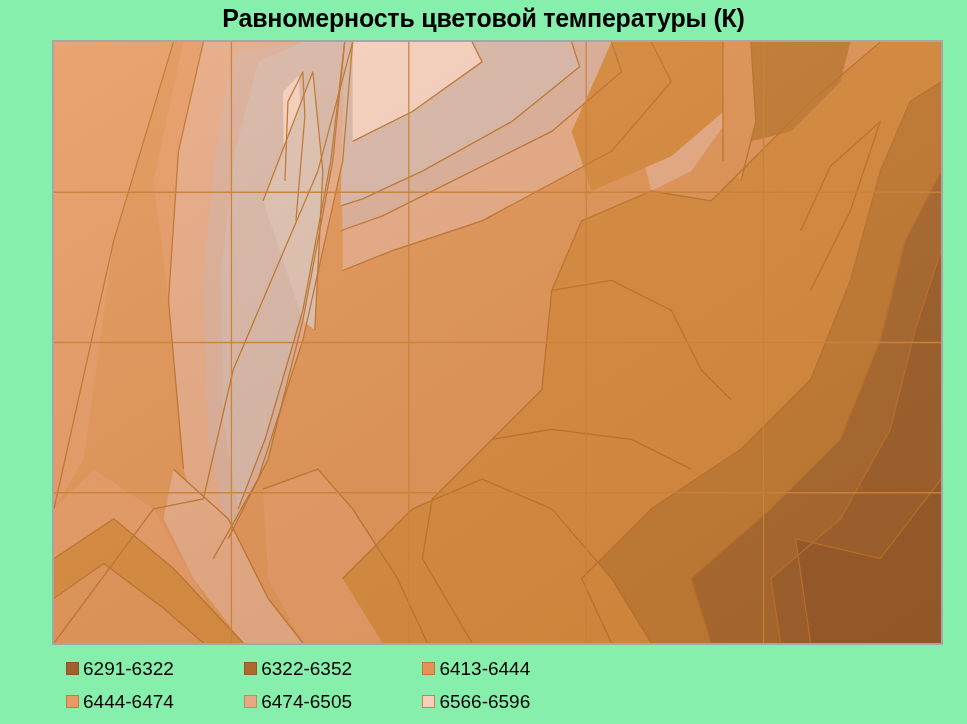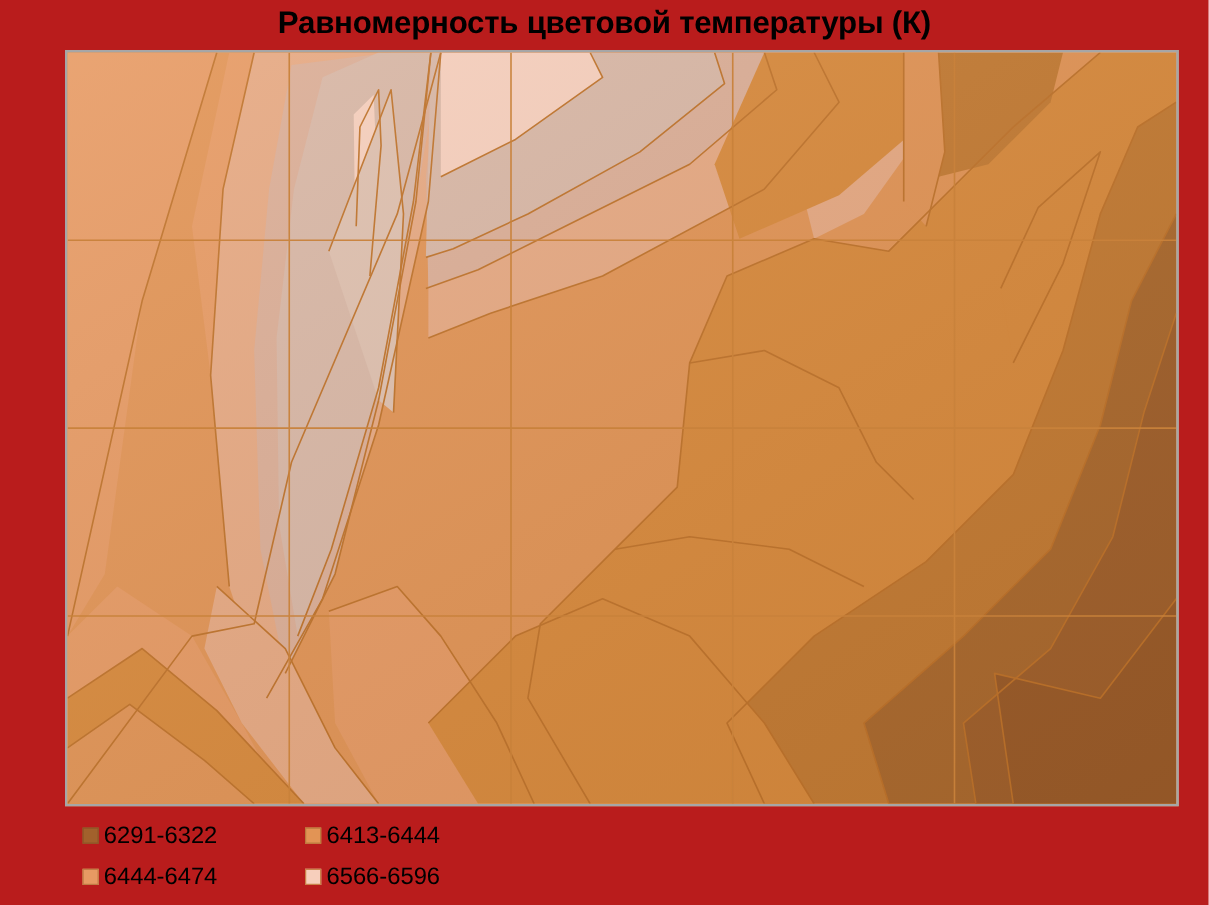--- a/index.html
+++ b/index.html
@@ -14,21 +14,21 @@
     font-family: "Liberation Sans", sans-serif;
     overflow: hidden;
     position: relative;
   }
 
   #chart-root {
     position: absolute;
     left: 0; top: 0;
     width: 967px;
     height: 724px;
-    background: #b91c1c;
+    background: #86efac;
   }
 
   #chart-title {
     position: absolute;
     left: 0;
     top: 4px;
     width: 967px;
     text-align: center;
     font-size: 25px;
     font-weight: bold;
@@ -206,29 +206,37 @@
     </svg>
   </div>
 
   <div id="legend">
     <div class="legend-row">
       <div class="legend-item">
         <span class="legend-swatch" style="background:#A2612C;border-color:#8d5526;"></span>
         <span class="legend-label">6291-6322</span>
       </div>
       <div class="legend-item">
+        <span class="legend-swatch" style="background:#AC6A2E;border-color:#94592a;"></span>
+        <span class="legend-label">6322-6352</span>
+      </div>
+      <div class="legend-item">
         <span class="legend-swatch" style="background:#E29455;border-color:#bb7a3d;"></span>
         <span class="legend-label">6413-6444</span>
       </div>
     </div>
     <div class="legend-row">
       <div class="legend-item">
         <span class="legend-swatch" style="background:#E79A63;border-color:#c07c45;"></span>
         <span class="legend-label">6444-6474</span>
       </div>
       <div class="legend-item">
+        <span class="legend-swatch" style="background:#E7A982;border-color:#c08a5f;"></span>
+        <span class="legend-label">6474-6505</span>
+      </div>
+      <div class="legend-item">
         <span class="legend-swatch" style="background:#F7CFBC;border-color:#c9824a;"></span>
         <span class="legend-label">6566-6596</span>
       </div>
     </div>
   </div>
 
 </div>
 
 </body></html>

